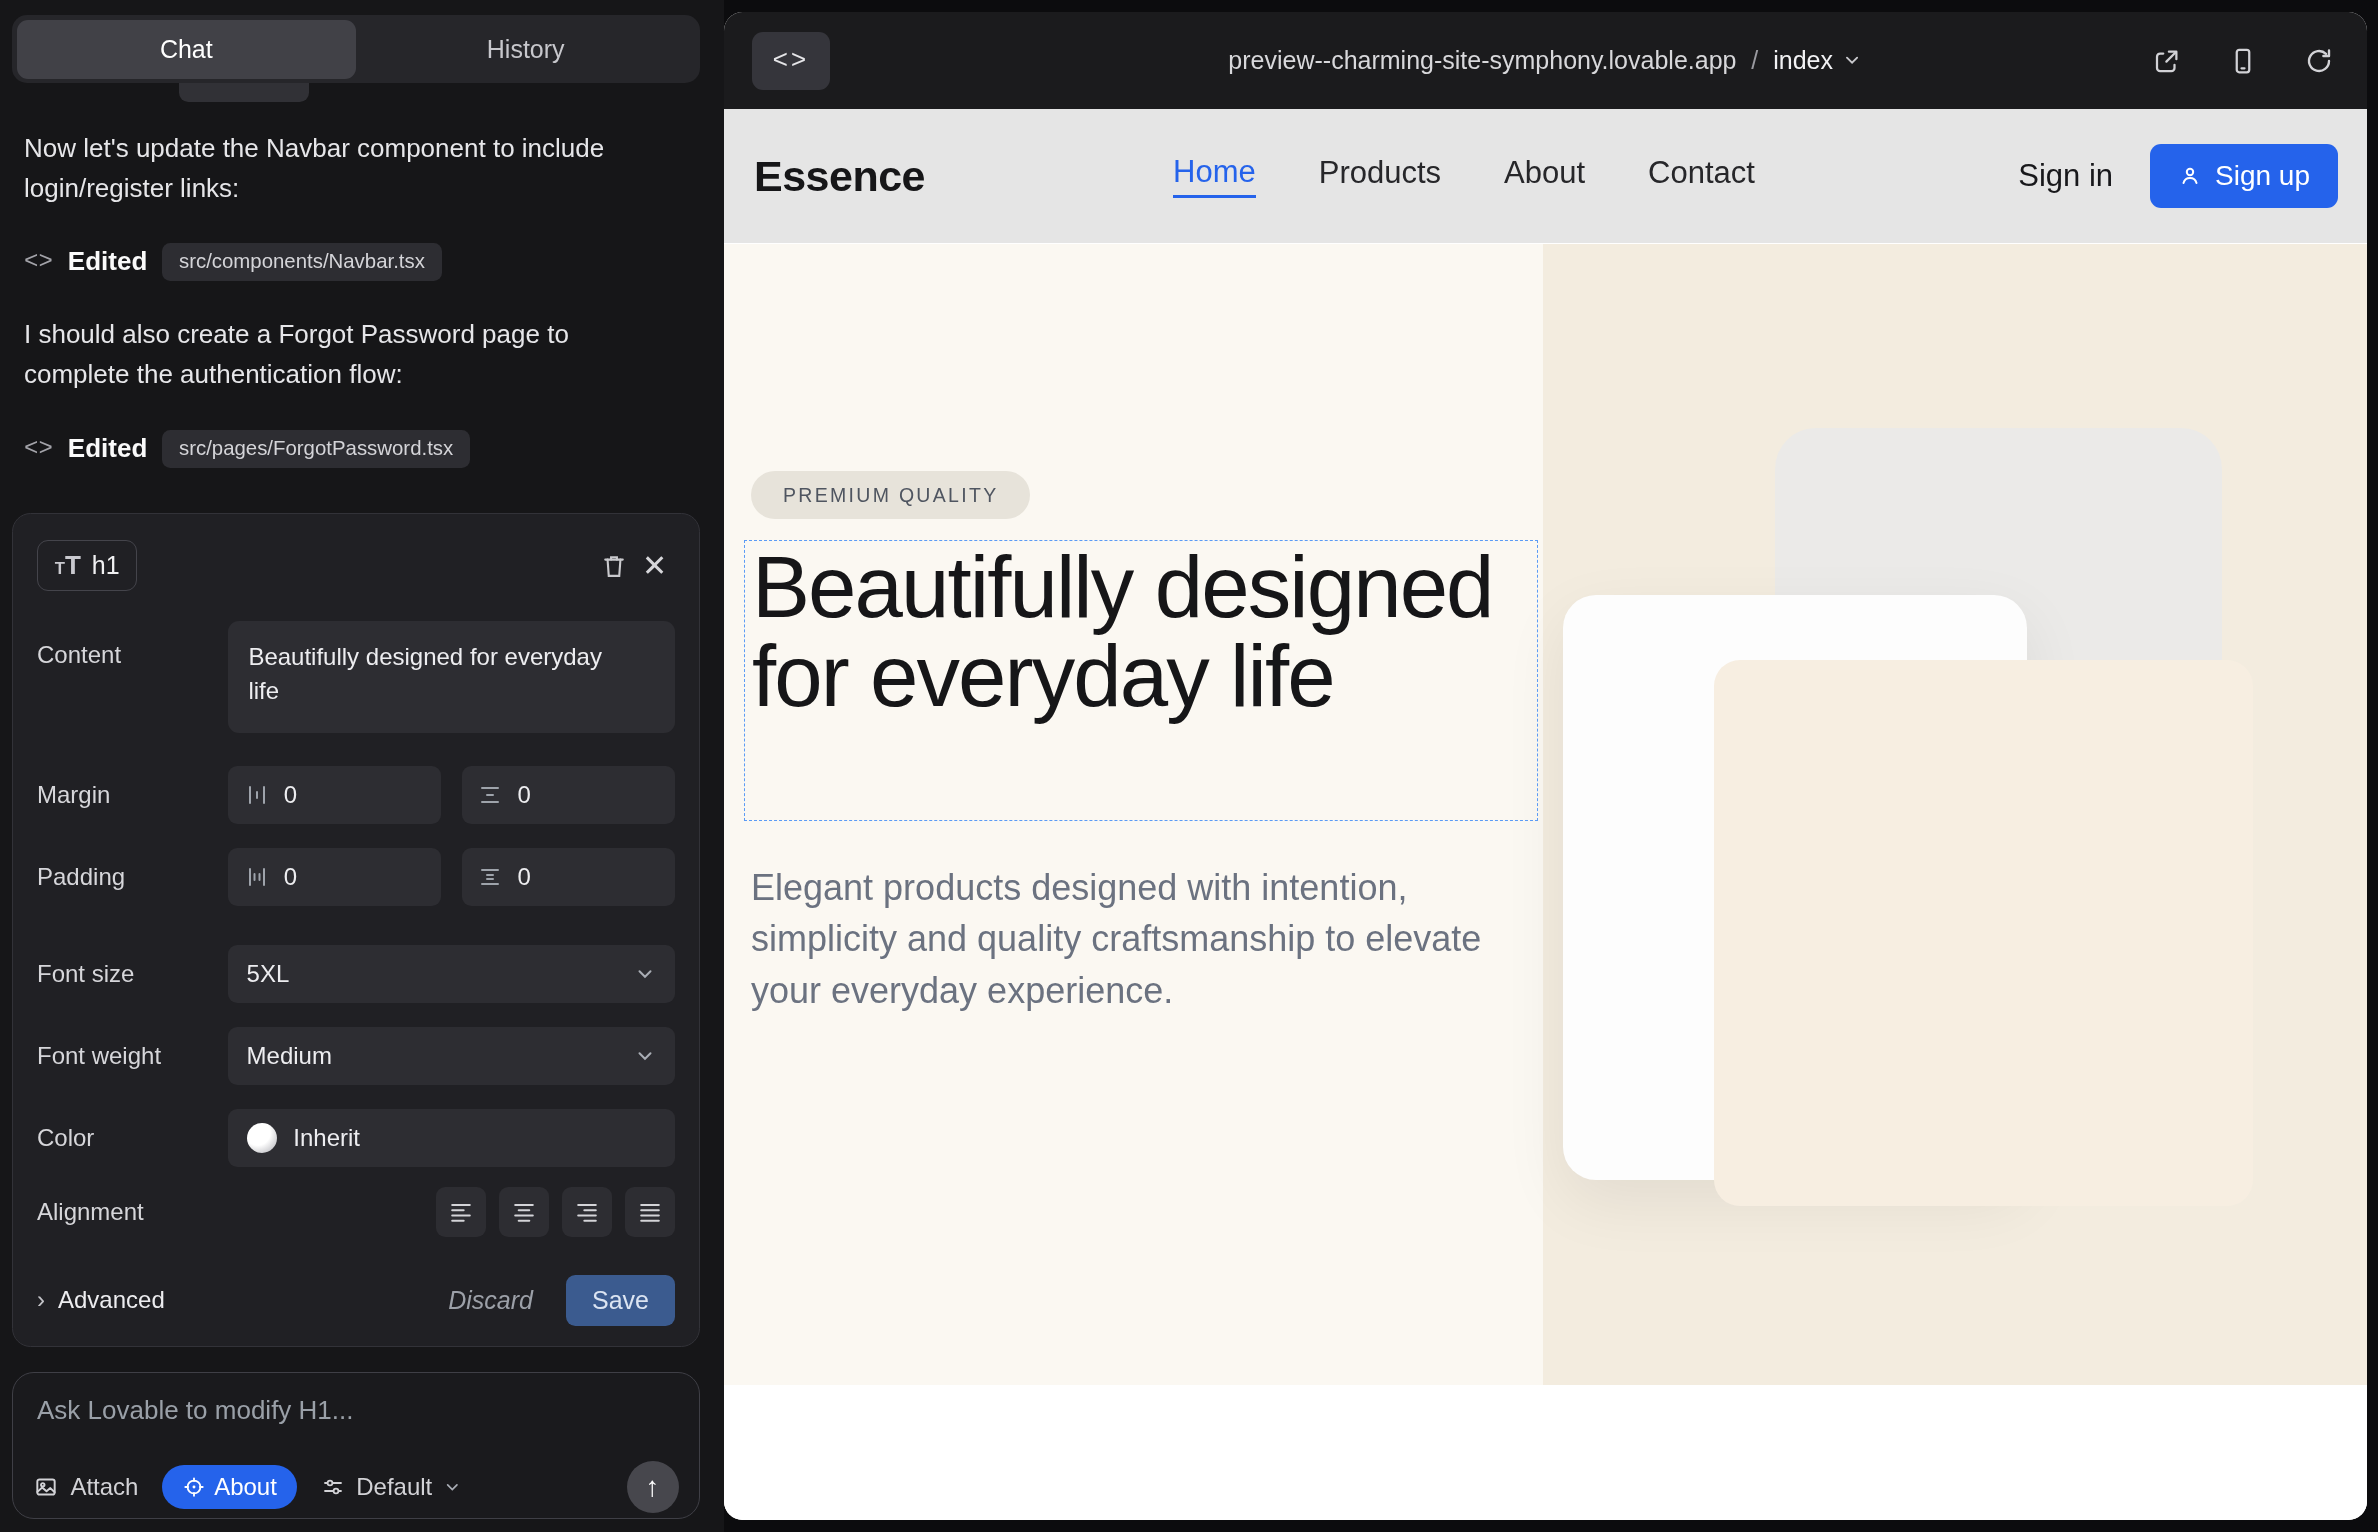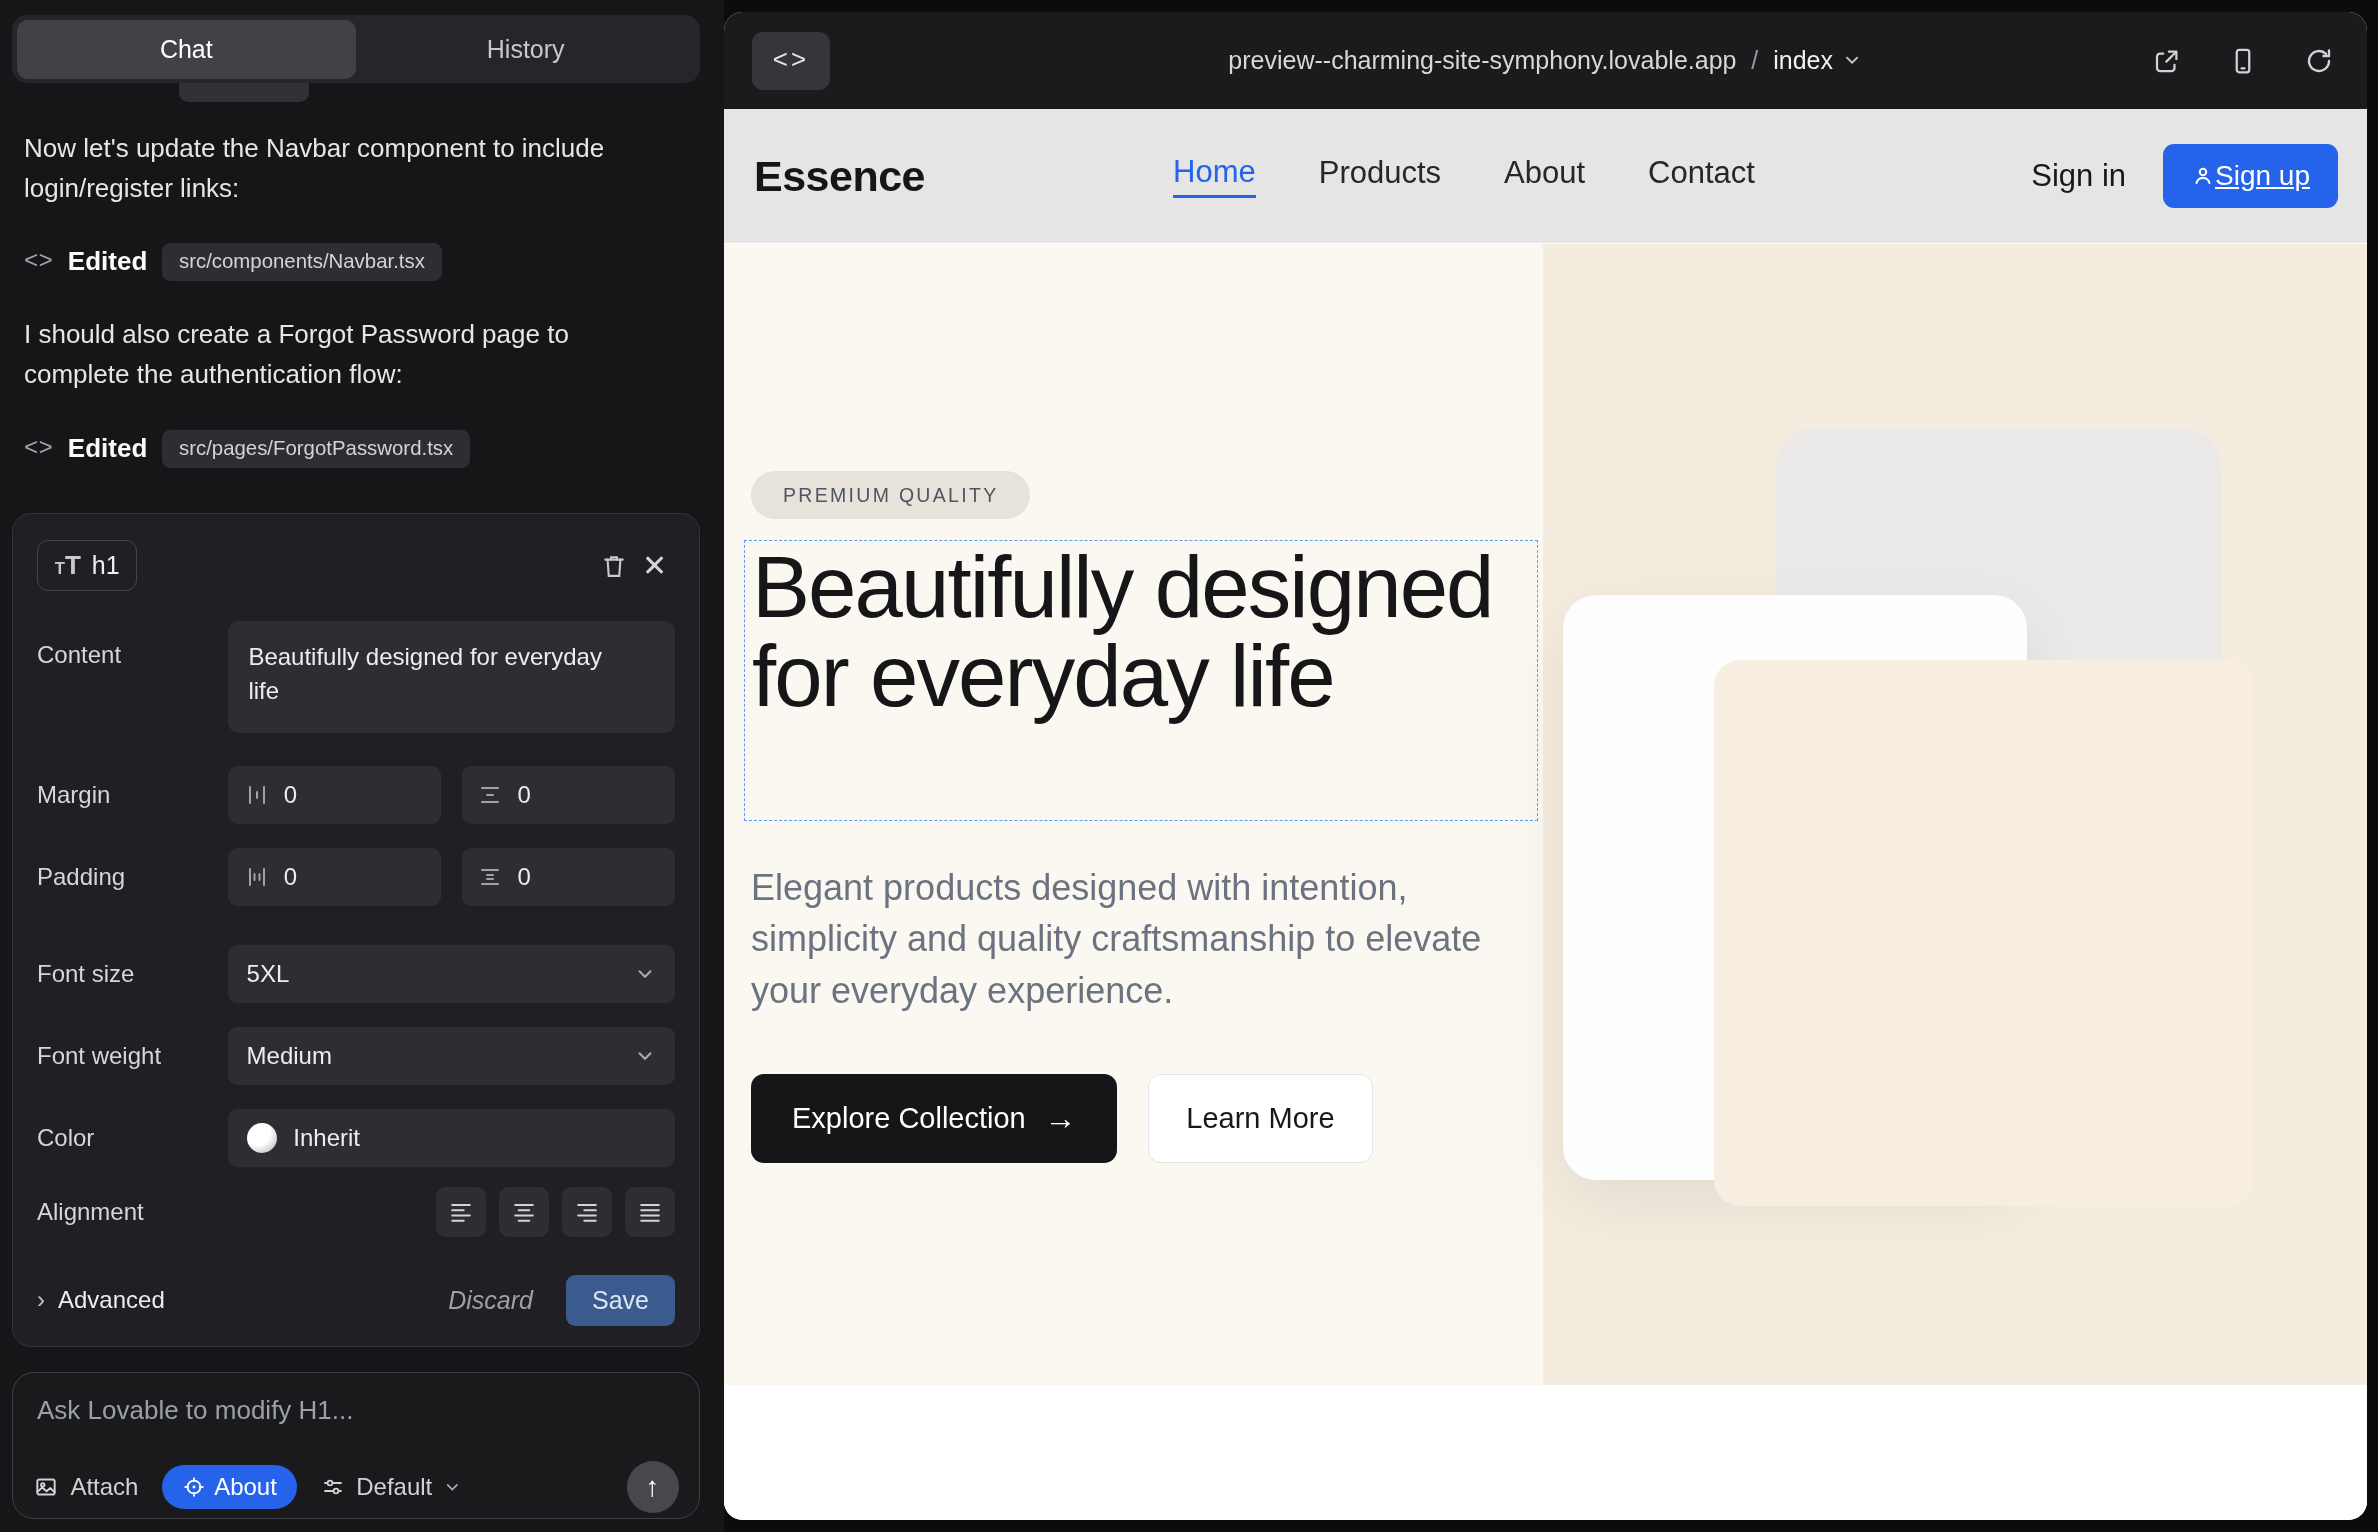--- a/index.html
+++ b/index.html
@@ -88,21 +88,21 @@
   .pv-actions { position:absolute; right:28px; display:flex; align-items:center; gap:35px; }
   .pv-actions .icon-btn { color:#d2d2d6; }
 
   .site-nav { position:absolute; left:0; top:97px; width:100%; height:134px; background:#e5e5e5; display:flex; align-items:center; padding:0 30px; }
   .brand { font-size:43px; font-weight:700; color:#161618; letter-spacing:-0.5px; }
   .nav-links { position:absolute; left:449px; display:flex; gap:63px; align-items:center; }
   .nav-link { font-size:31px; color:#27272a; cursor:pointer; padding-bottom:5.6px; }
   .nav-link.active { color:#2563eb; border-bottom:3.7px solid #2563eb;text-align:right; }
   .auth { position:absolute; right:29px; display:flex; align-items:center; gap:37px; }
   .signin { font-size:31px; color:#18181b; cursor:pointer; }
-  .signup { display:flex; align-items:center; background:#2563eb; color:#ffffff; font-size:28px; border-radius:11px; padding:16px 28px; cursor:pointer;text-decoration:underline; }
+  .signup { display:flex; align-items:center; gap:13px; background:#2563eb; color:#ffffff; font-size:28px; border-radius:11px; padding:16px 28px; cursor:pointer; }
 
   .hero { position:absolute; left:0; top:232px; width:100%; height:1141px; background:#fbf8f2; overflow:hidden; }
   .hero-band { position:absolute; left:819px; top:0; right:0; bottom:0; background:#f3ecdf; }
   .deco { position:absolute; }
   .deco-gray { left:1051px; top:184px; width:447px; height:513px; border-radius:41px; background:#ebeae8; }
   .deco-white { left:839px; top:351px; width:464px; height:585px; border-radius:33px; background:#fdfdfd; box-shadow:0 22px 65px rgba(0,0,0,0.07); }
   .deco-beige { left:990px; top:416px; width:539px; height:546px; border-radius:26px; background:#f7eee1; }
 
   .badge { position:absolute; left:27px; top:227px; height:48px; display:inline-flex; align-items:center; padding:0 32px; background:#e7e3da; border-radius:927px; font-size:19.5px; letter-spacing:2.3px; color:#4f5560; }
   .h1-select { position:absolute; left:19.5px; top:296px; width:794px; height:281px; border:1.9px dashed #5b9bf5; padding:1.9px 7.4px; }
@@ -443,26 +443,19 @@
       <div class="deco deco-beige"></div>
 
       <div class="badge">PREMIUM QUALITY</div>
 
       <div class="h1-select">
         <div class="hero-h1">Beautifully designed for everyday life</div>
       </div>
 
       <div class="hero-desc">Elegant products designed with intention, simplicity and quality craftsmanship to elevate your everyday experience.</div>
 
-      <div class="cta-row">
-        <div class="cta-primary">
-          <span>Explore Collection</span>
-          <span class="cta-arrow">→</span>
-        </div>
-        <div class="cta-secondary">Learn More</div>
-      </div>
     </div>
 
     <div class="white-bottom"></div>
   </div>
 
 </div>
 
 
 </body></html>

